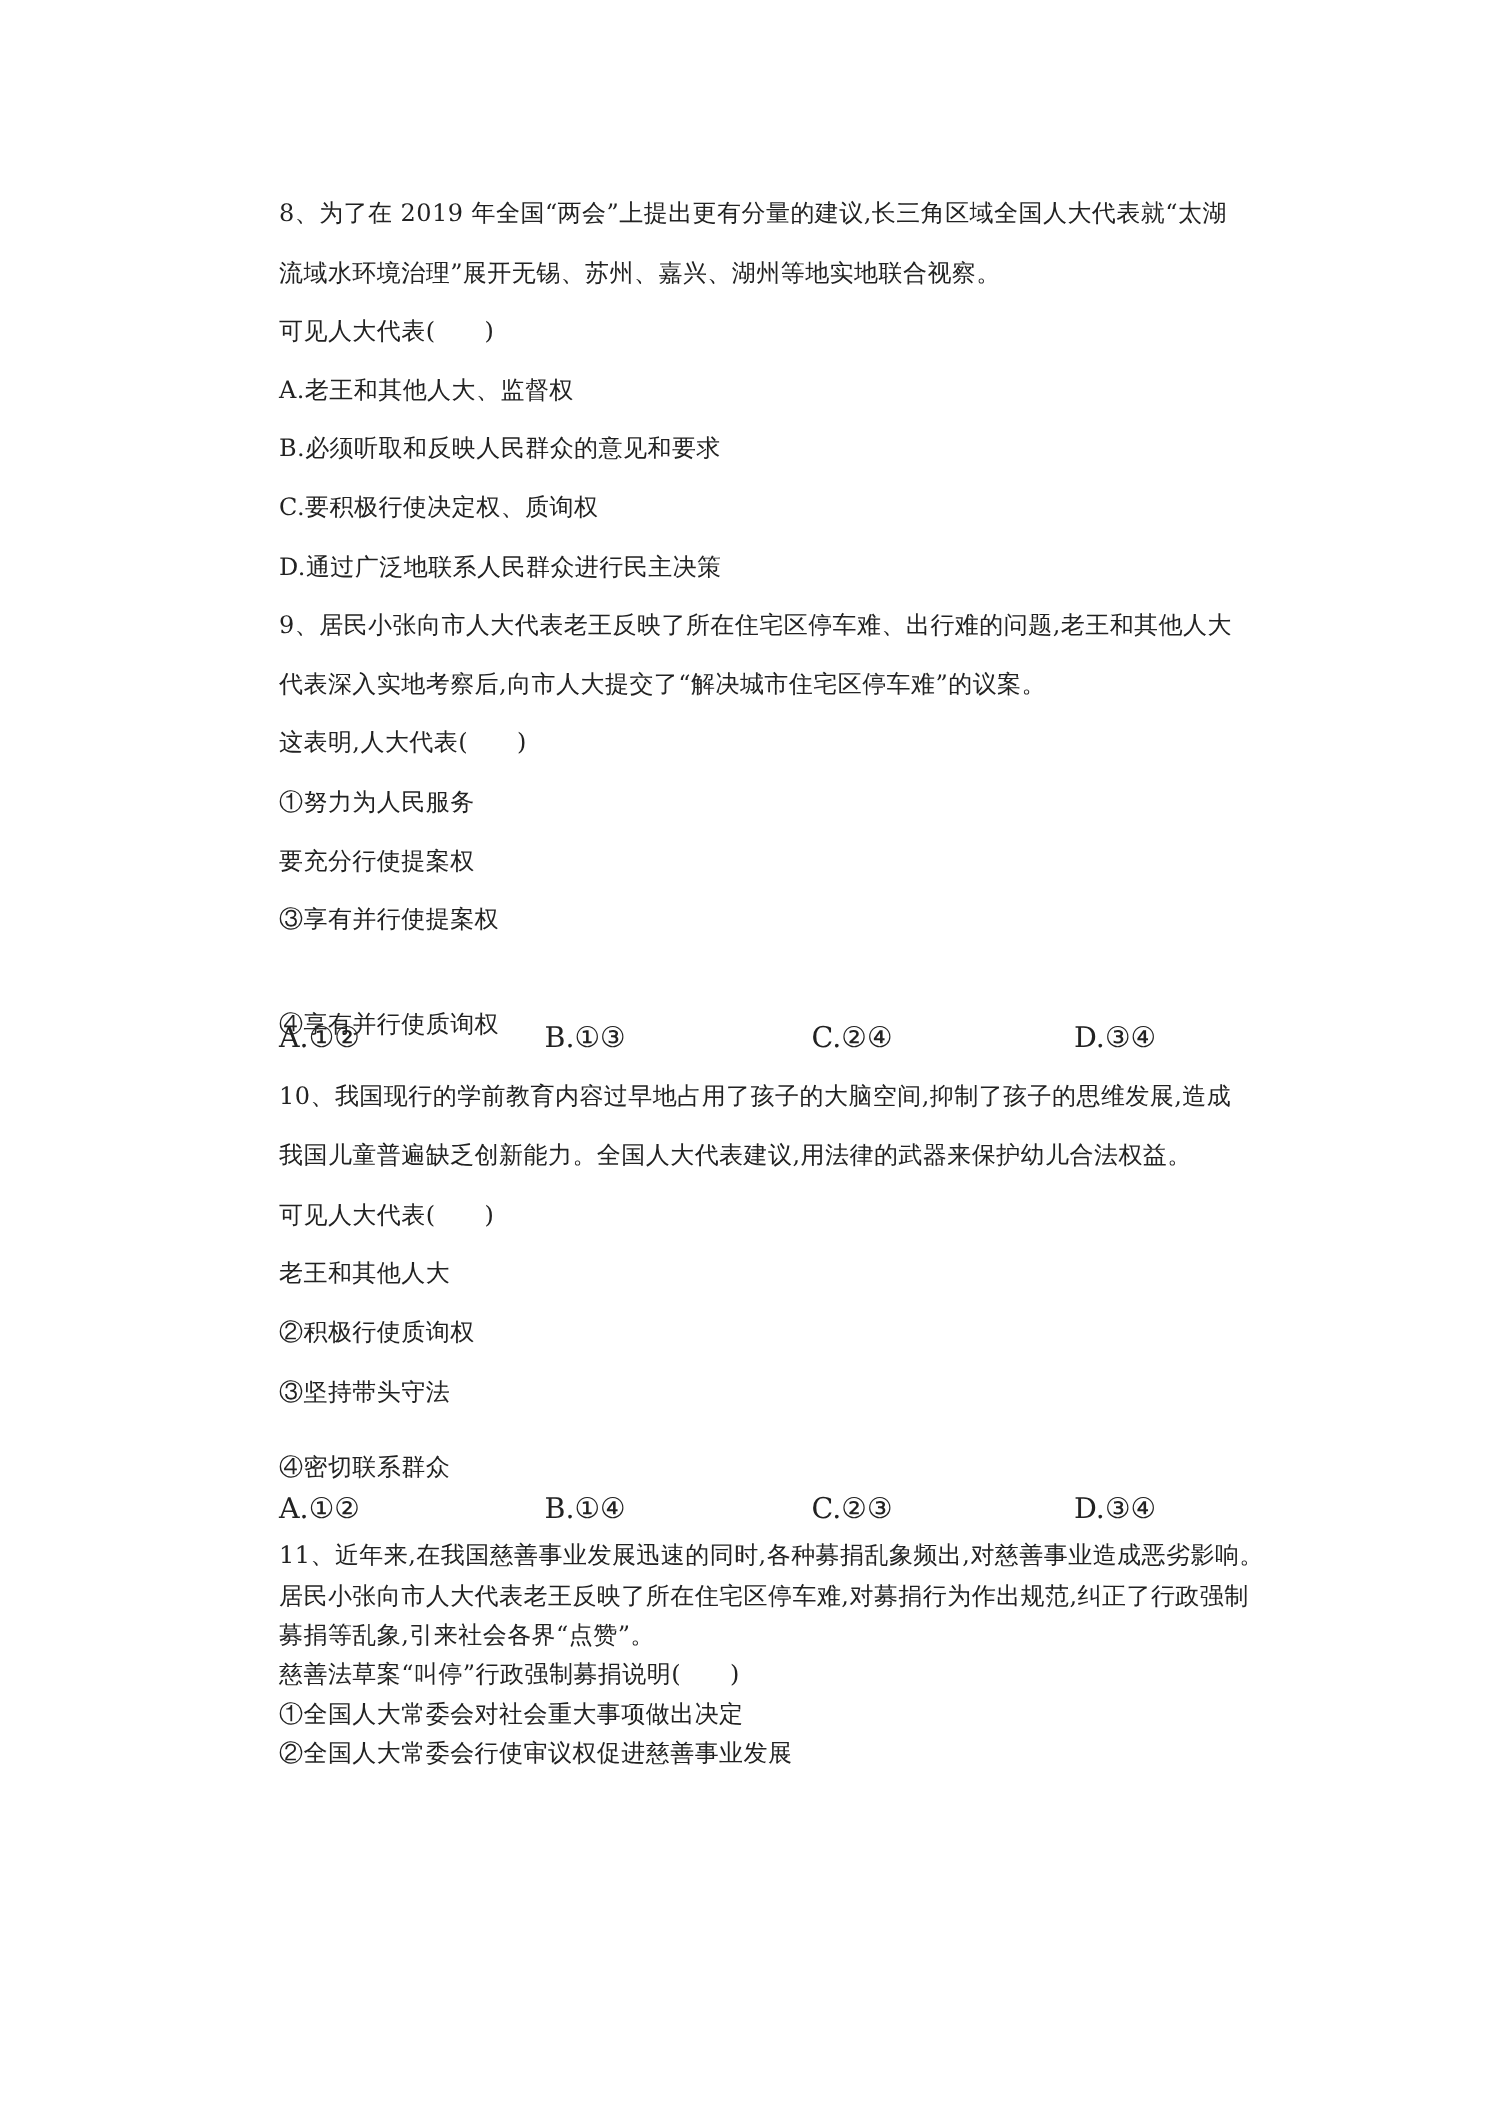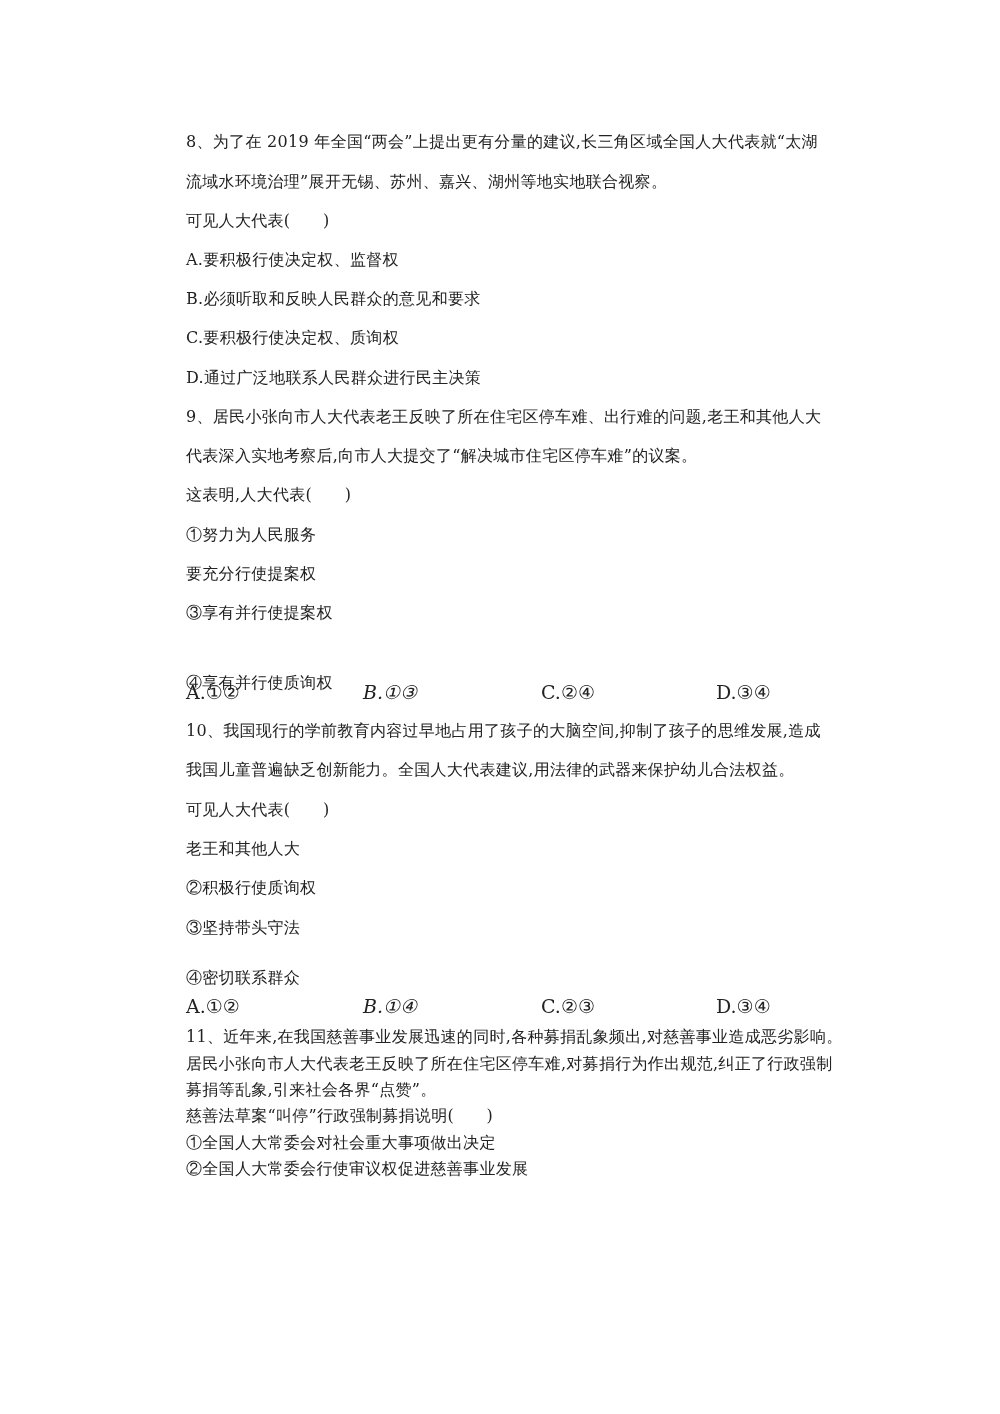--- a/index.html
+++ b/index.html
@@ -38,34 +38,34 @@
       height: 20px;
       font-size: 19px;
       line-height: 20px;
     }
     .choice {
       position: absolute;
       top: 0;
       white-space: nowrap;
     }
     .c0 { left: 0px; }
-    .c1 { left: 177px; font-style: italic; }
+    .c1 { left: 177px; }
     .c2 { left: 355px; }
     .c3 { left: 530px; }
   </style>
 </head>
 <body>
 
 <div class="page">
 
   <div>
     <div class="line" style="top:132px">8、为了在 2019 年全国“两会”上提出更有分量的建议,长三角区域全国人大代表就“太湖</div>
     <div class="line" style="top:172px">流域水环境治理”展开无锡、苏州、嘉兴、湖州等地实地联合视察。</div>
     <div class="line" style="top:211px">可见人大代表(　　)</div>
-    <div class="line" style="top:250px">A.要积极行使决定权、监督权</div>
+    <div class="line" style="top:250px">A.老王和其他人大、监督权</div>
     <div class="line" style="top:289px">B.必须听取和反映人民群众的意见和要求</div>
     <div class="line" style="top:328px">C.要积极行使决定权、质询权</div>
     <div class="line" style="top:368px">D.通过广泛地联系人民群众进行民主决策</div>
   </div>
 
   <div>
     <div class="line" style="top:407px">9、居民小张向市人大代表老王反映了所在住宅区停车难、出行难的问题,老王和其他人大</div>
     <div class="line" style="top:446px">代表深入实地考察后,向市人大提交了“解决城市住宅区停车难”的议案。</div>
     <div class="line" style="top:485px">这表明,人大代表(　　)</div>
     <div class="line" style="top:525px">①努力为人民服务</div>

